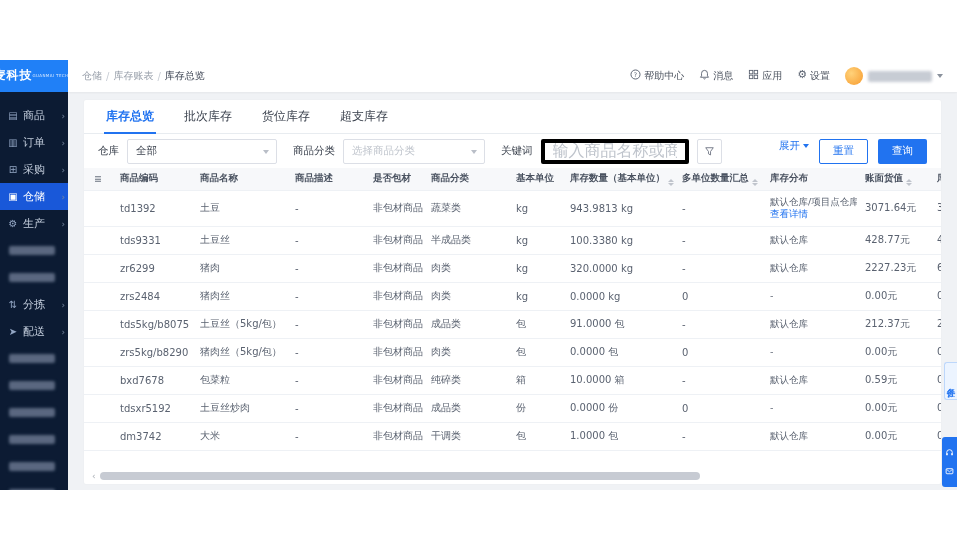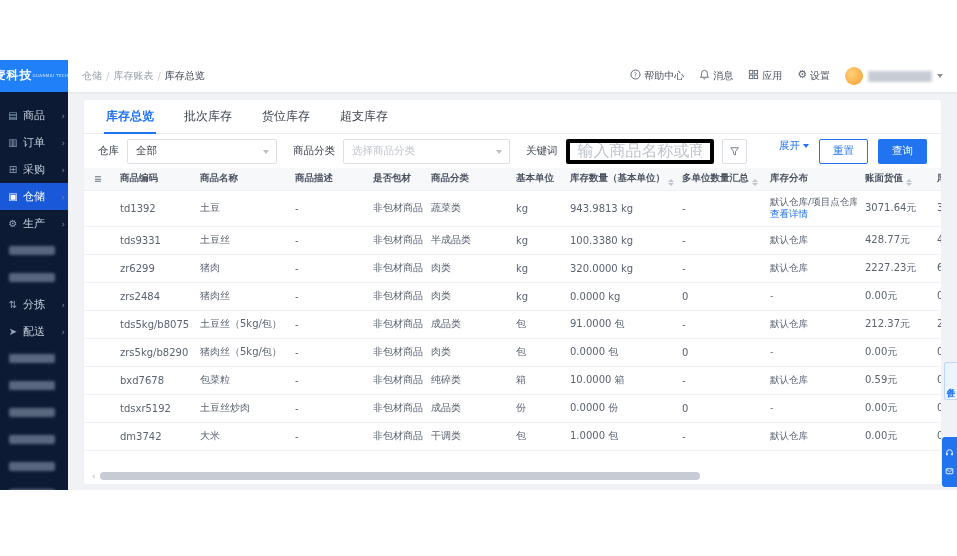--- a/index.html
+++ b/index.html
@@ -224,21 +224,21 @@
           <div class="tab">超支库存</div>
         </div>
 
         <div class="filters">
           <span class="flabel">仓库</span>
           <div class="select" style="width:150px">
             <span class="val">全部</span>
             <span class="arr"></span>
           </div>
           <span class="flabel ml">商品分类</span>
-          <div class="select" style="width:167px">
+          <div class="select" style="width:142px">
             <span class="val ph">选择商品分类</span>
             <span class="arr"></span>
           </div>
           <span class="flabel ml">关键词</span>
           <input class="input" placeholder="输入商品名称或商品编码" style="">
           <button class="funnel-btn">
             <svg width="11" height="11" viewBox="0 0 16 16">
                 <path d="M2.5 2.5h11L9.5 8v5l-3-1.6V8z" fill="none" stroke="#6b7280" stroke-width="1.3"></path>
               </svg>
           </button>

